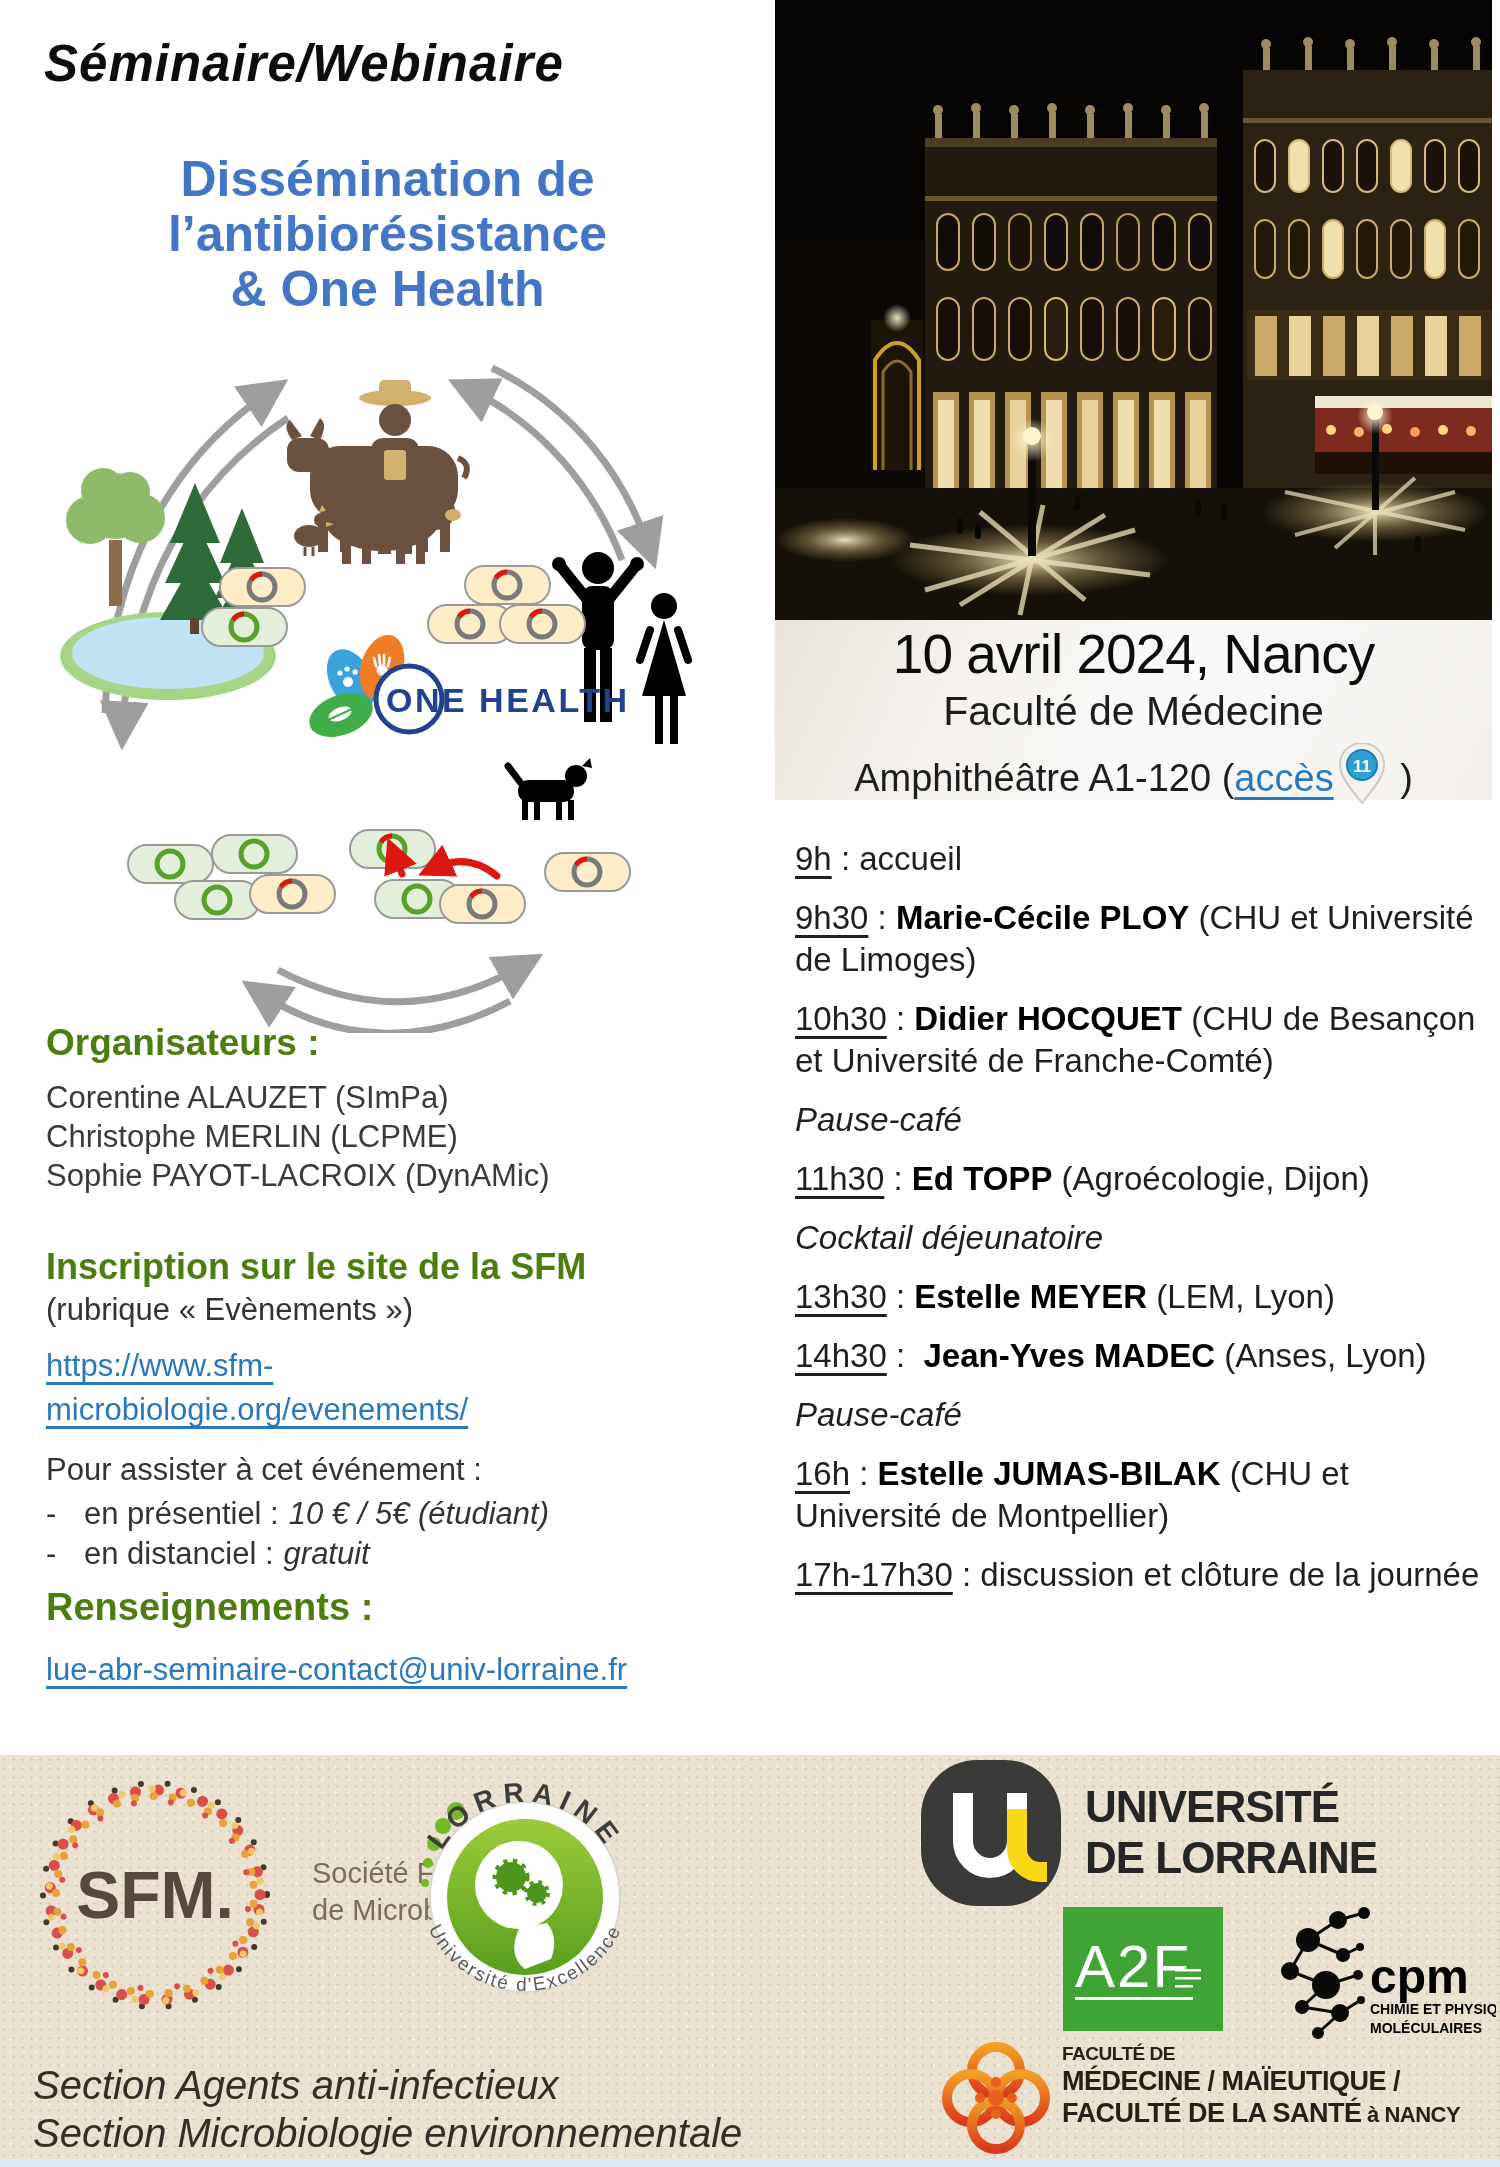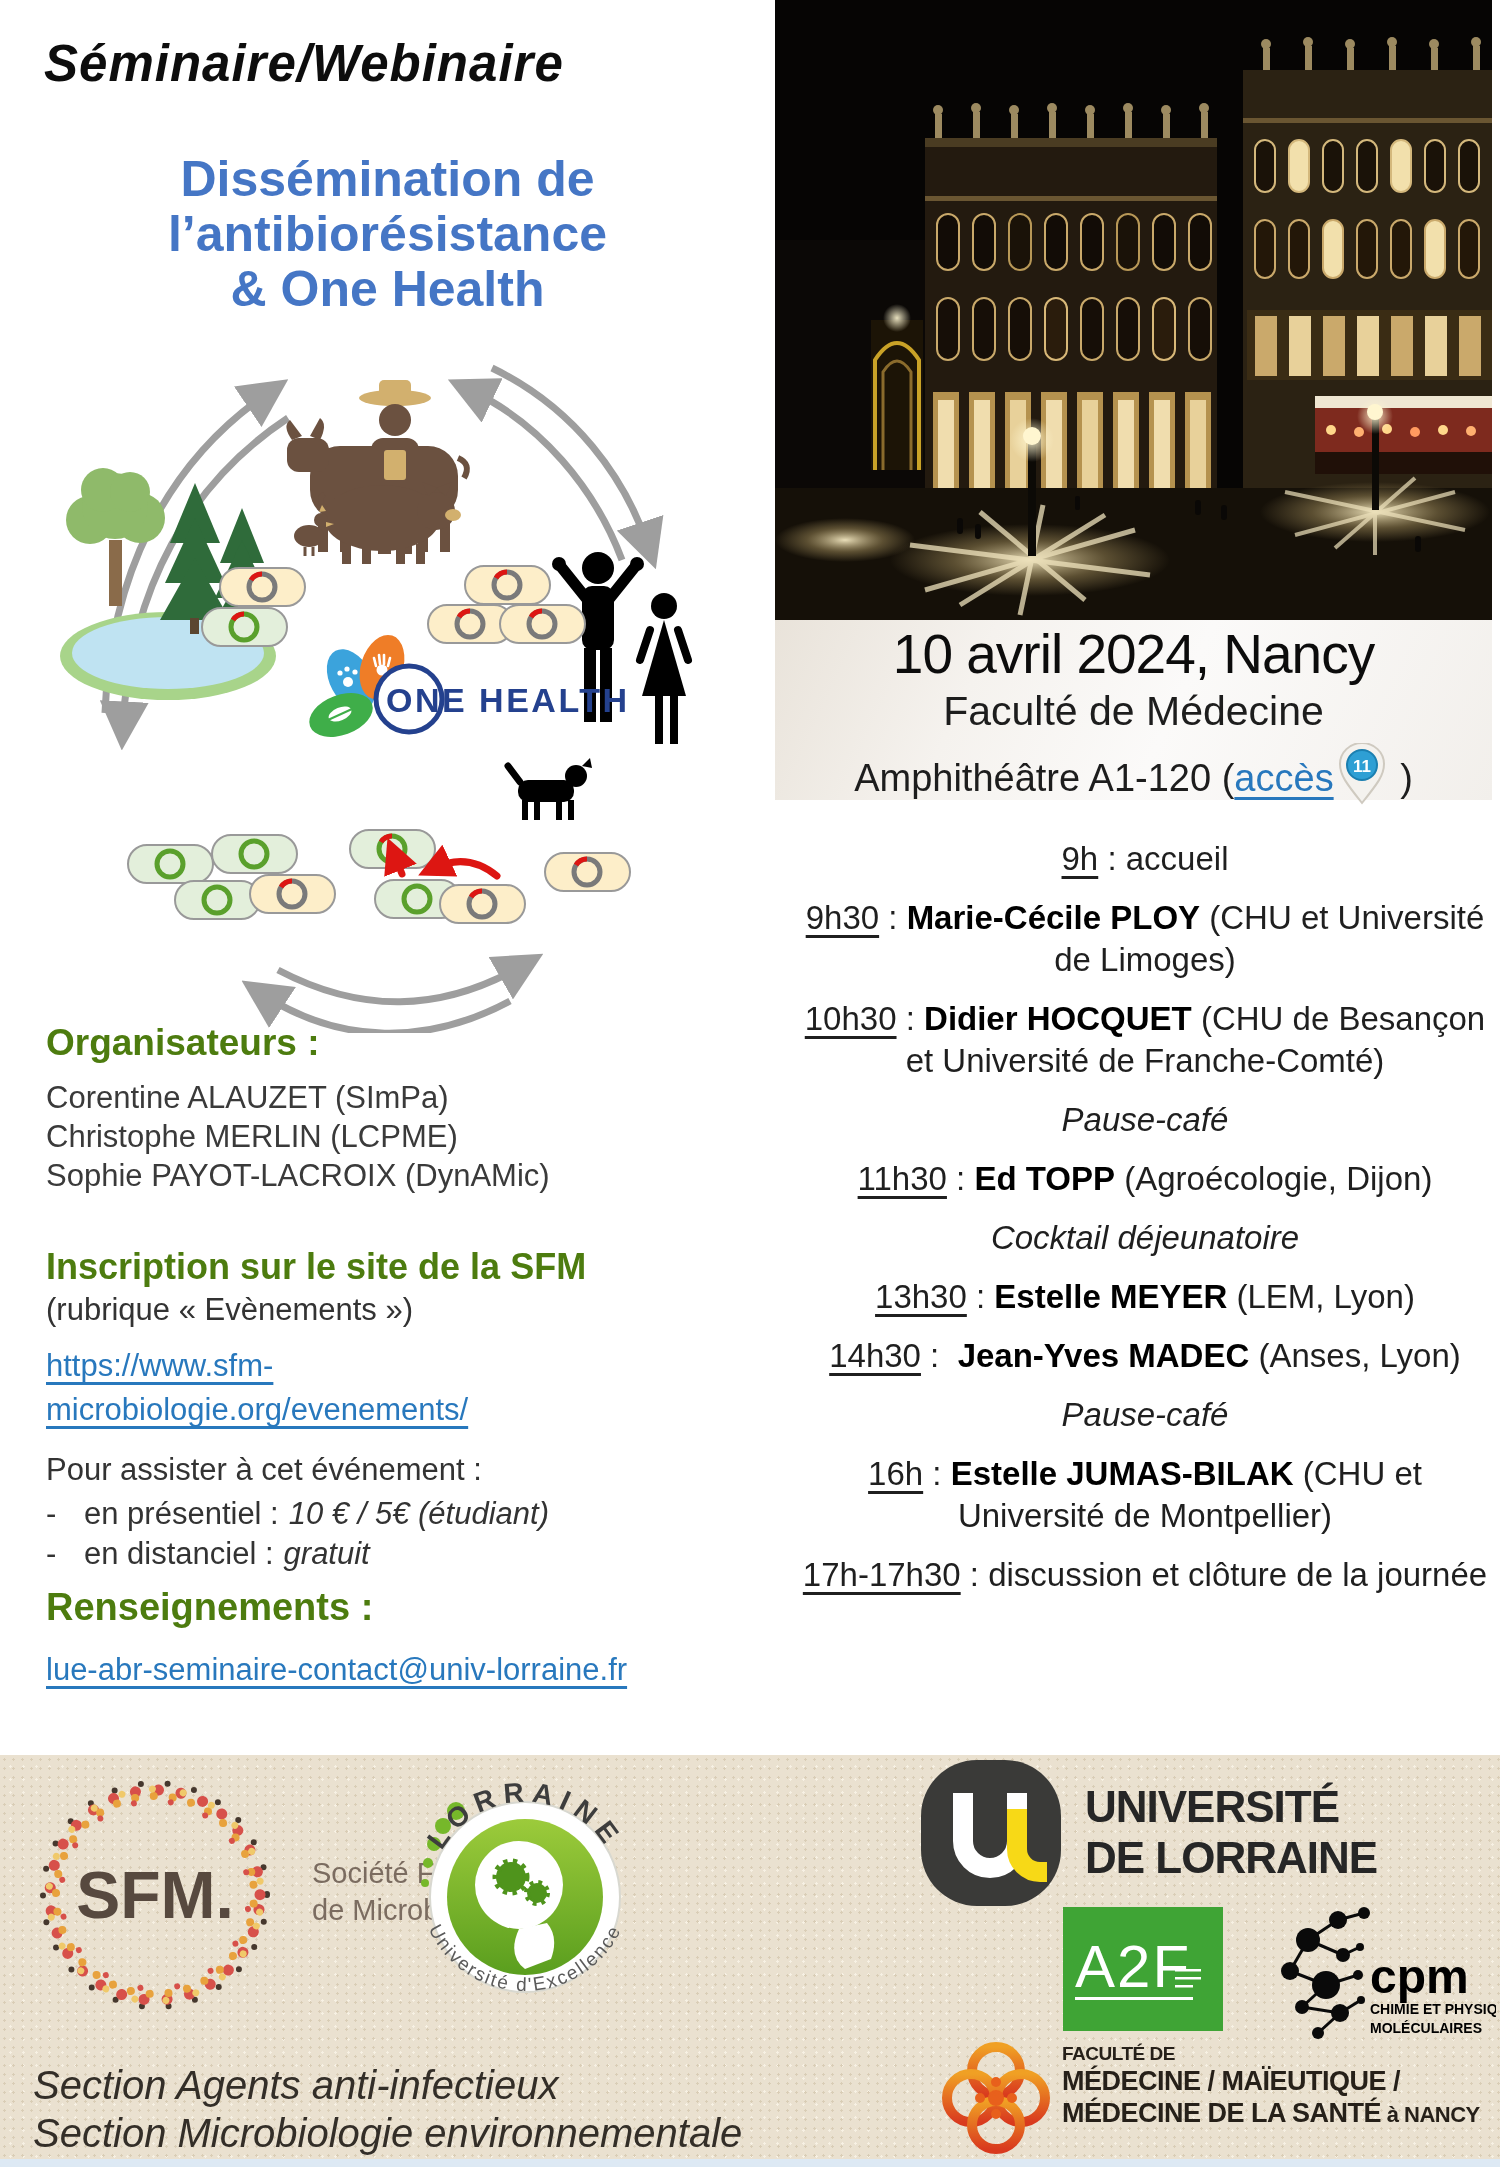--- a/index.html
+++ b/index.html
@@ -16,21 +16,21 @@
   #banner{left:775px;top:620px;width:717px;height:180px;text-align:center;
           background:linear-gradient(115deg,#e9e3da 0%,#f5f2ee 28%,#fbfaf9 55%,#f2efeb 100%);}
   #banner .l1{font-size:55px;color:#0c0c0c;letter-spacing:-1px;margin-top:2px;font-weight:500;}
   #banner .l2{font-size:41px;color:#1d1d1d;margin-top:2px;}
   #banner .l3{font-size:38px;color:#1d1d1d;margin-top:8px;}
   #banner .pre{white-space:pre;}
   a.lnk{color:var(--link-blue,#2878bd);text-decoration:underline;text-decoration-thickness:3px;text-underline-offset:6px;cursor:pointer;}
   #pin-svg{vertical-align:-14px;margin:0 2px;}
 
   
-  #schedule{left:795px;top:838px;width:700px;font-size:33px;line-height:42px;color:#1f1f1f;text-align:center;}
+  #schedule{left:795px;top:838px;width:700px;font-size:33px;line-height:42px;color:#1f1f1f;}
   #schedule p{margin:0 0 17px 0;}
   #schedule .time{text-decoration:underline;text-decoration-thickness:3px;text-underline-offset:6px;}
   #schedule .sep{white-space:pre;}
   #schedule .speaker{font-weight:700;color:#000;}
   #schedule .break{font-style:italic;}
 
   
   .h-md{font-size:37px;font-weight:600;color:#4d7c0f;}
   #organizers-h{left:46px;top:1022px;}
   #organizers-list{left:46px;top:1078px;font-size:31px;line-height:39px;color:#3a3a3a;}
@@ -606,21 +606,21 @@
       </g>
       <circle cx="58" cy="61" r="8" fill="#e8601c"></circle>
       <circle cx="58" cy="45" r="5" fill="#e8601c"></circle>
         <circle cx="42" cy="61" r="5" fill="#e8601c"></circle>
       <circle cx="74" cy="61" r="5" fill="#e8601c"></circle>
         <circle cx="58" cy="77" r="5" fill="#e8601c"></circle>
     </svg>
     <div class="abs" id="faculte-text">
       <div class="f1">FACULTÉ DE</div>
       <div class="f2">MÉDECINE / MAÏEUTIQUE /</div>
-      <div><span class="f3b">MÉDECINE DE LA SANTÉ</span><span class="f3s"> à NANCY</span></div>
+      <div><span class="f3b">FACULTÉ DE LA SANTÉ</span><span class="f3s"> à NANCY</span></div>
     </div>
 
     <div class="abs" id="sections">
       <div>Section Agents anti-infectieux</div>
       <div>Section Microbiologie environnementale</div>
     </div>
   </div>
 
   <div class="abs" id="bottom-strip"></div>
 </div>

